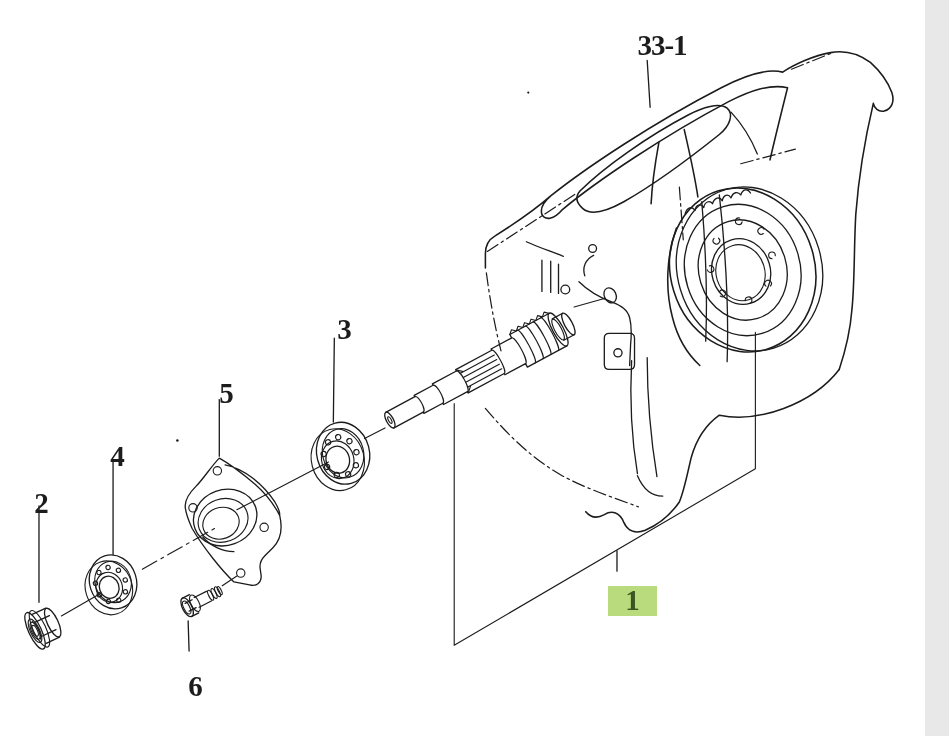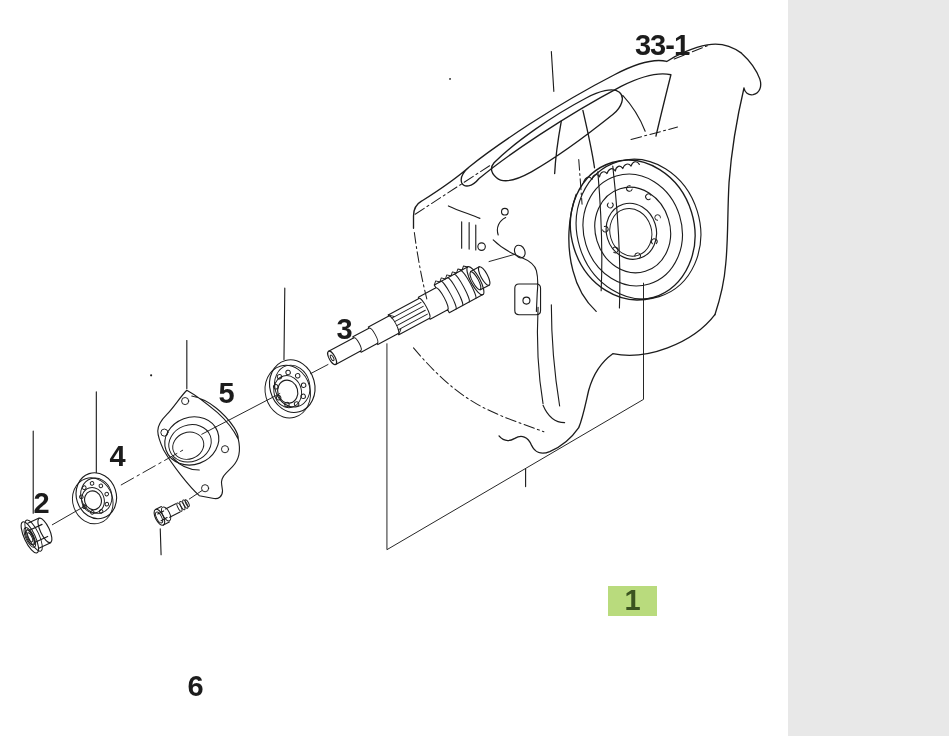--- a/index.html
+++ b/index.html
@@ -3,22 +3,22 @@
 <meta charset="utf-8">
 <style>
   :root{
     --ink:#1c1c1c;
     --bg:#ffffff;
     --hl-bg:#b9db7d;
     --hl-text:#3b5420;
   }
   html,body{margin:0;padding:0;background:#e8e8e8;}
   #stage{
-    position:relative;width:788px;height:736px;background:var(--bg);
-    overflow:hidden;font-family:Liberation Sans, sans-serif;
+    position:relative;width:925px;height:736px;background:var(--bg);
+    overflow:hidden;font-family:Liberation Serif, serif;
   }
   #art{position:absolute;inset:0;}
   .ln{fill:none;stroke:var(--ink);stroke-width:1.6;stroke-linecap:round;stroke-linejoin:round;}
   .md{stroke-width:1.35;}
   .th{stroke-width:1.15;}
   .dd{stroke-dasharray:13 4 2.5 4;stroke-width:1.25;}
   .dd2{stroke-dasharray:17 5 3 5;stroke-width:1.15;}
   .dot{fill:var(--ink);stroke:none;}
   .callout{
     position:absolute;transform:translateX(-50%);

